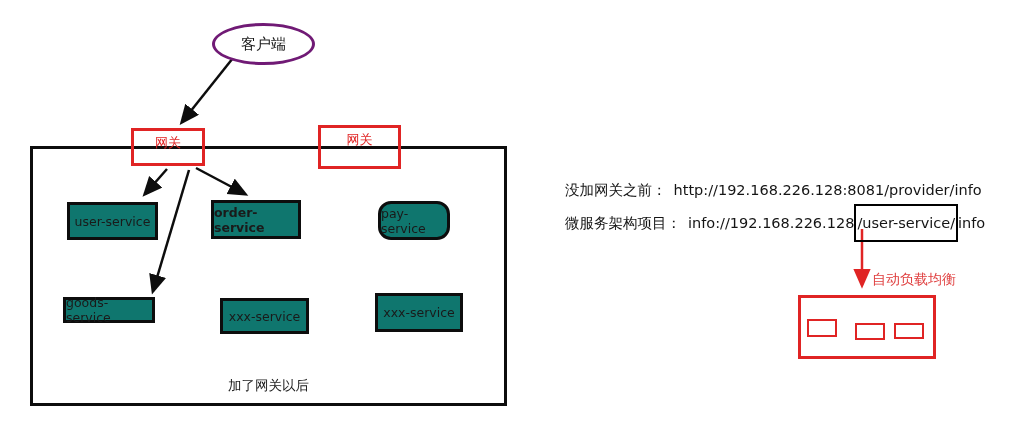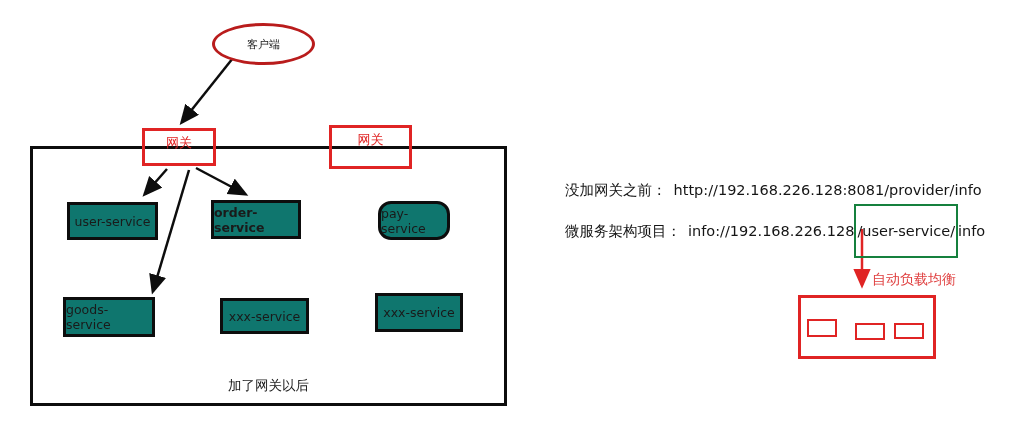--- a/index.html
+++ b/index.html
@@ -15,24 +15,24 @@
   .arrow-layer {
     position: absolute;
     left: 0; top: 0;
     width: 1010px; height: 422px;
     pointer-events: none;
   }
   .client-ellipse {
     position: absolute;
     left: 212px; top: 23px;
     width: 103px; height: 42px;
-    border: 3px solid #b91c1c;
+    border: 3px solid #701a75;
     border-radius: 50%;
     display: flex; align-items: center; justify-content: center;
-    font-size: 11px; color: #1a1a1a;
+    font-size: 15px; color: #1a1a1a;
     background: #ffffff;
     z-index: 2;
   }
   .container-box {
     position: absolute;
     left: 30px; top: 146px;
     width: 477px; height: 260px;
     border: 3px solid #0d0d0d;
     z-index: 1;
   }
@@ -46,51 +46,50 @@
   }
   .gateway-box {
     position: absolute;
     border: 3px solid #e02424;
     background: transparent;
     color: #e02424;
     font-size: 13px;
     text-align: center;
     padding-top: 3px;
     z-index: 3;
-    margin-left: 11px;
   }
   .gateway-left  { left: 131px; top: 128px; width: 74px; height: 38px; }
   .gateway-right { left: 318px; top: 125px; width: 83px; height: 44px; }
   .service-box {
     position: absolute;
     border: 3px solid #0d0d0d;
     background: #0f766e;
     display: flex; align-items: center; justify-content: center;
     font-size: 12.5px; color: #1a1a1a;
     z-index: 2;
   }
   .svc-user  { left: 67px;  top: 202px; width: 91px; height: 38px; }
   .svc-order { left: 211px; top: 200px; width: 90px; height: 39px; font-weight: bold; }
   .svc-pay   { left: 378px; top: 201px; width: 72px; height: 39px; border-radius: 13px; }
-  .svc-goods { left: 63px;  top: 297px; width: 92px; height: 40px; }
+  .svc-goods { left: 63px;  top: 297px; width: 92px; height: 26px; }
   .svc-xxx1  { left: 220px; top: 298px; width: 89px; height: 36px; }
   .svc-xxx2  { left: 375px; top: 293px; width: 88px; height: 39px; }
   .note-line {
     position: absolute;
     white-space: nowrap;
     font-size: 14.5px; color: #151515;
     z-index: 2;
   }
   .note-line-1 { left: 565px; top: 181px; }
   .note-line-2 { left: 565px; top: 207px; }
   .note-label { margin-right: 7px; }
   .url-highlight {
     display: inline-block;
-    border: 2px solid #15803d;
-    padding: 16px 1px;
+    border: 2px solid #000000;
+    padding: 8px 1px;
     margin: -3px 0;
     line-height: 18px;
   }
   .lb-label {
     position: absolute;
     left: 872px; top: 271px;
     font-size: 14px; color: #e04040;
     white-space: nowrap;
     z-index: 2;
   }

